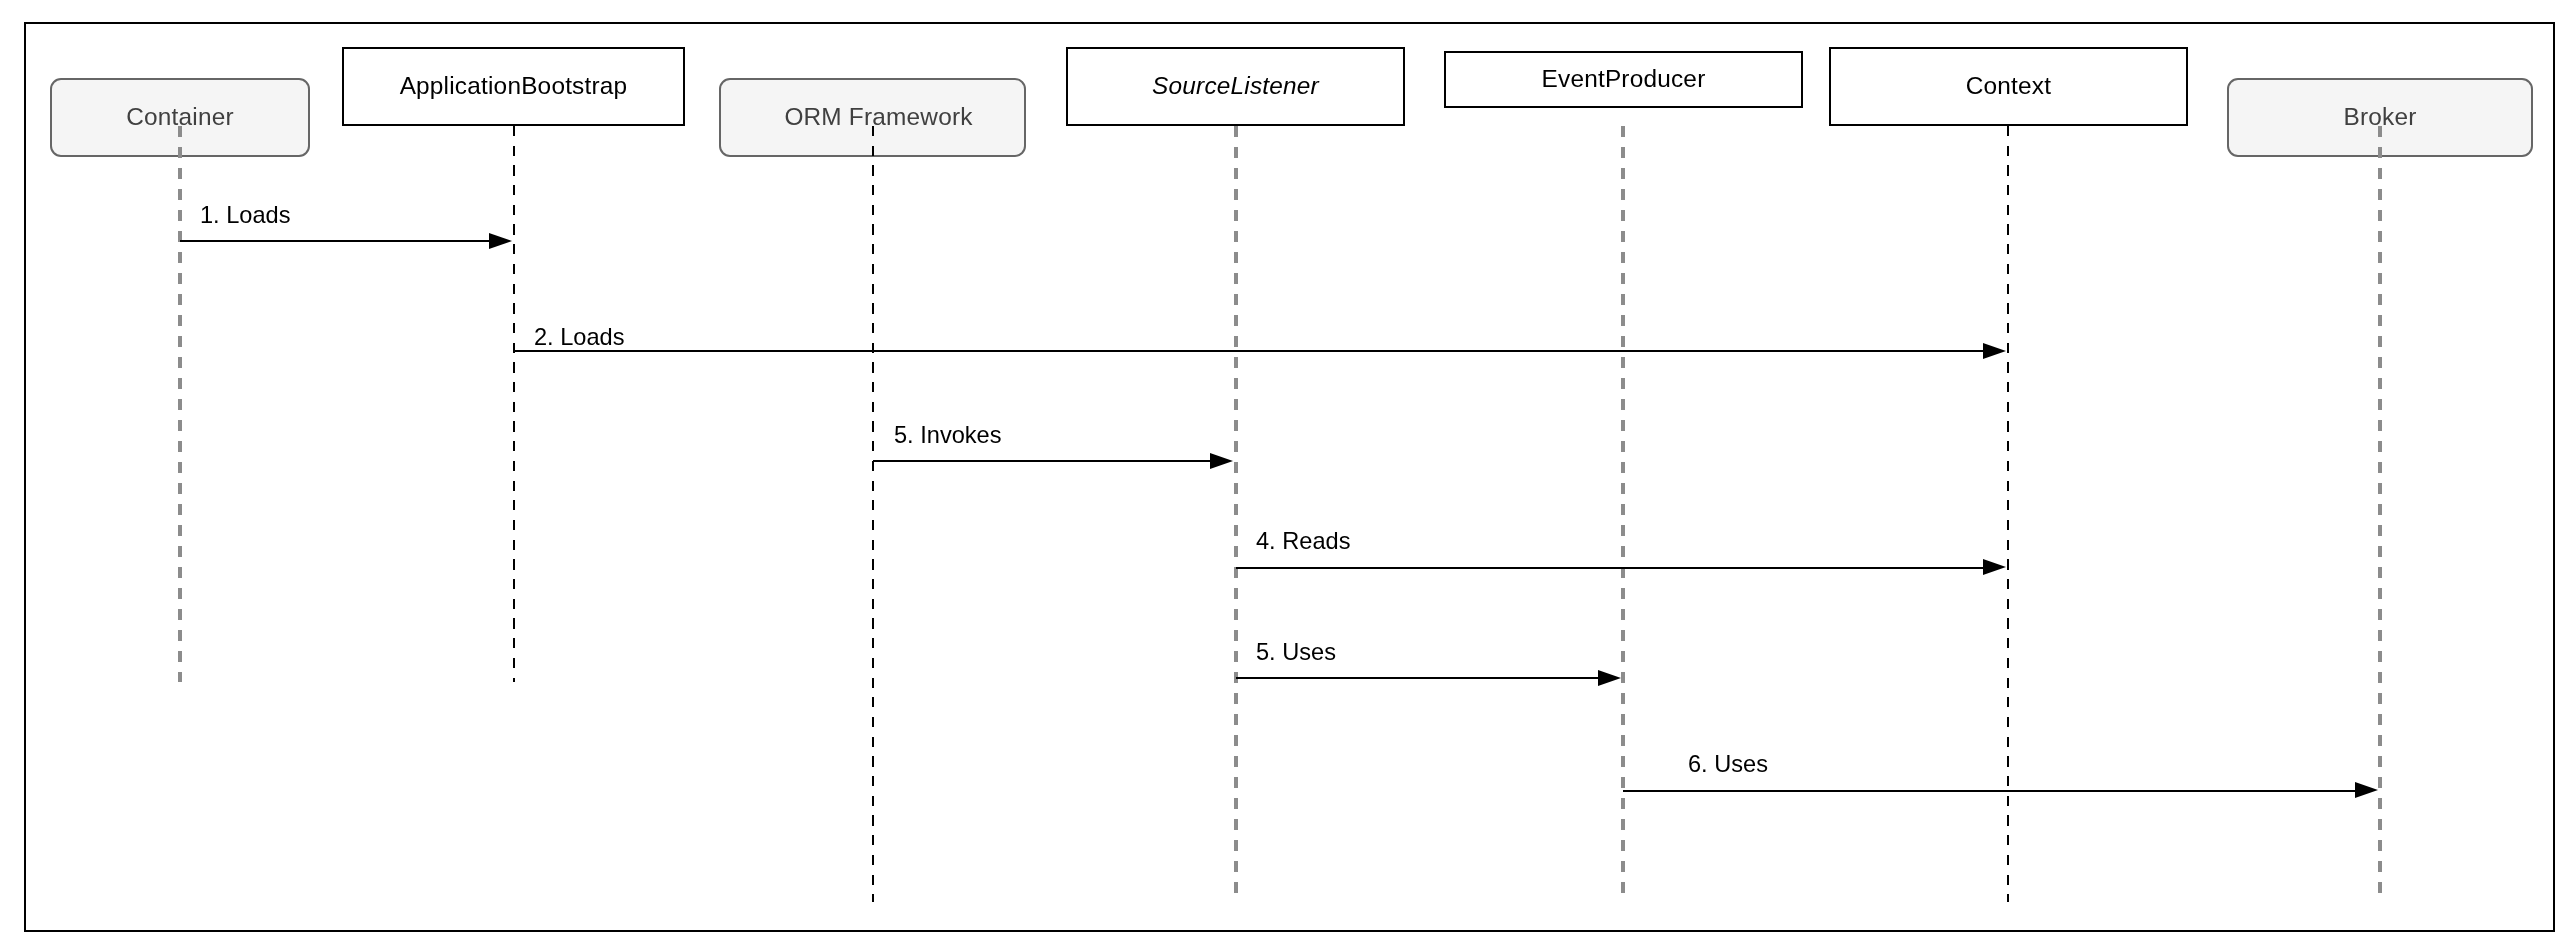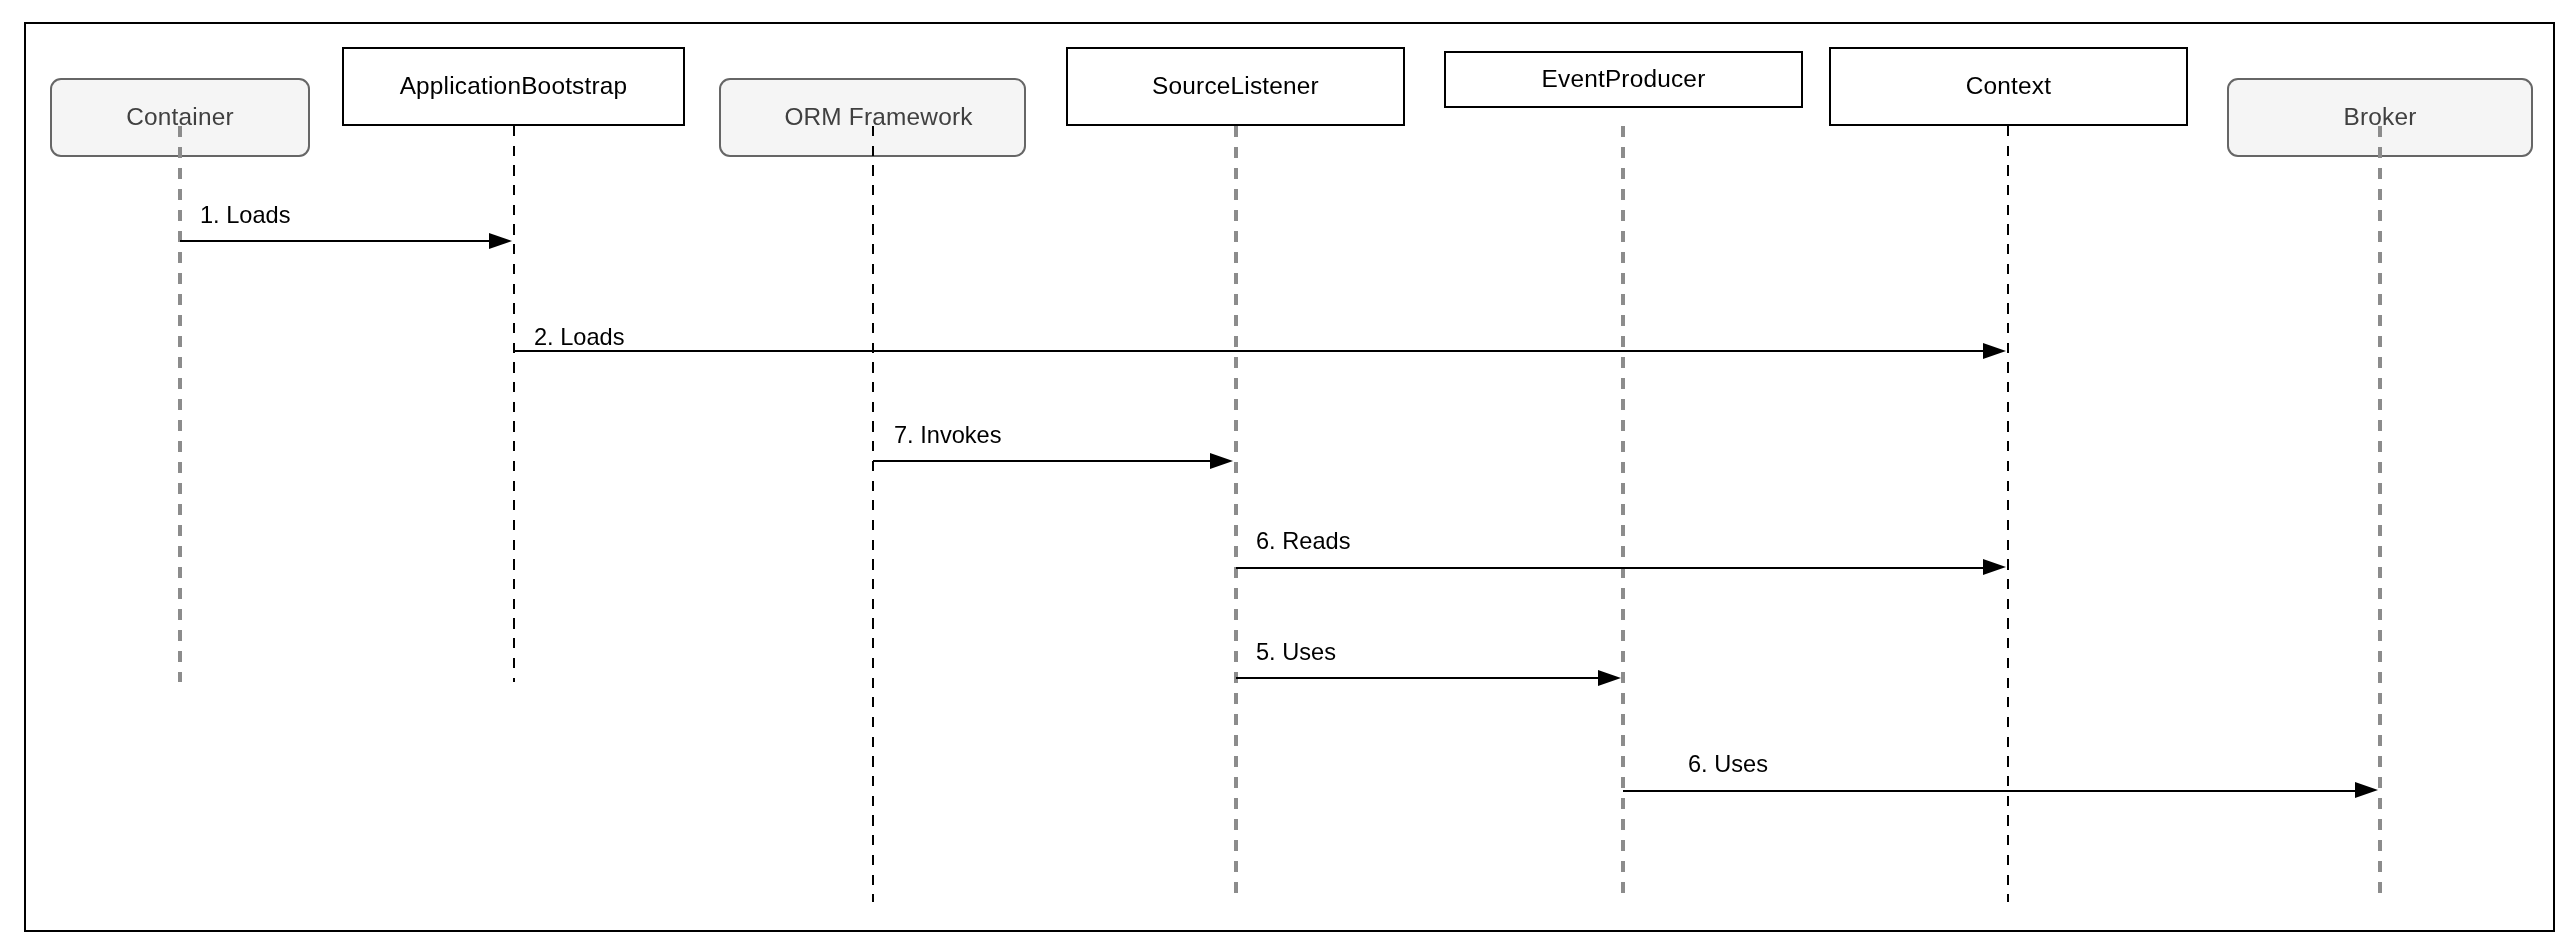--- a/index.html
+++ b/index.html
@@ -35,21 +35,21 @@
     </div>
     <div class="lifeline gray" style="left: 178px; top: 126px; height: 556px;"></div>
     <div class="participant primary" style="left: 342px; top: 47px; width: 343px; height: 79px; align-items: center;">
       <span>ApplicationBootstrap</span>
     </div>
     <div class="lifeline black" style="left: 513px; top: 126px; height: 556px;"></div>
     <div class="participant secondary" style="left: 719px; top: 47px; width: 307px; height: 79px; padding-left: 12px;">
       <span>ORM Framework</span>
     </div>
     <div class="lifeline black" style="left: 872px; top: 126px; height: 776px;"></div>
-    <div class="participant primary" style="left: 1066px; top: 47px; width: 339px; height: 79px;">
+    <div class="participant primary" style="left: 1066px; top: 47px; width: 339px; height: 79px; font-style: italic;">
       <span>SourceListener</span>
     </div>
     <div class="lifeline gray" style="left: 1234px; top: 126px; height: 776px;"></div>
     <div class="participant primary" style="left: 1444px; top: 51px; width: 359px; height: 57px;">
       <span>EventProducer</span>
     </div>
     <div class="lifeline gray" style="left: 1621px; top: 126px; height: 776px;"></div>
     <div class="participant primary" style="left: 1829px; top: 47px; width: 359px; height: 79px;">
       <span>Context</span>
     </div>
@@ -59,24 +59,24 @@
     </div>
     <div class="lifeline gray" style="left: 2378px; top: 126px; height: 776px;"></div>
     <div class="msg-line" style="left: 180px; top: 240px; width: 312px;"></div>
     <div class="msg-head" style="left: 489px; top: 233px;"></div>
     <div class="msg-label" style="left: 200px; top: 200px;">1. Loads</div>
     <div class="msg-line" style="left: 514px; top: 350px; width: 1472px;"></div>
     <div class="msg-head" style="left: 1983px; top: 343px;"></div>
     <div class="msg-label" style="left: 534px; top: 310px; margin-top: 12px;">2. Loads</div>
     <div class="msg-line" style="left: 873px; top: 460px; width: 340px;"></div>
     <div class="msg-head" style="left: 1210px; top: 453px;"></div>
-    <div class="msg-label" style="left: 894px; top: 420px;">7. Invokes</div>
+    <div class="msg-label" style="left: 894px; top: 420px;">5. Invokes</div>
     <div class="msg-line" style="left: 1236px; top: 567px; width: 750px;"></div>
     <div class="msg-head" style="left: 1983px; top: 559px;"></div>
-    <div class="msg-label" style="left: 1256px; top: 526px;">6. Reads</div>
+    <div class="msg-label" style="left: 1256px; top: 526px;">4. Reads</div>
     <div class="msg-line" style="left: 1236px; top: 677px; width: 366px;"></div>
     <div class="msg-head" style="left: 1598px; top: 670px;"></div>
     <div class="msg-label" style="left: 1256px; top: 637px;">5. Uses</div>
     <div class="msg-line" style="left: 1623px; top: 790px; width: 734px;"></div>
     <div class="msg-head" style="left: 2355px; top: 782px;"></div>
     <div class="msg-label" style="left: 1644px; top: 749px; margin-left: 44px;">6. Uses</div>
   </div>
 
 
 </body></html>

